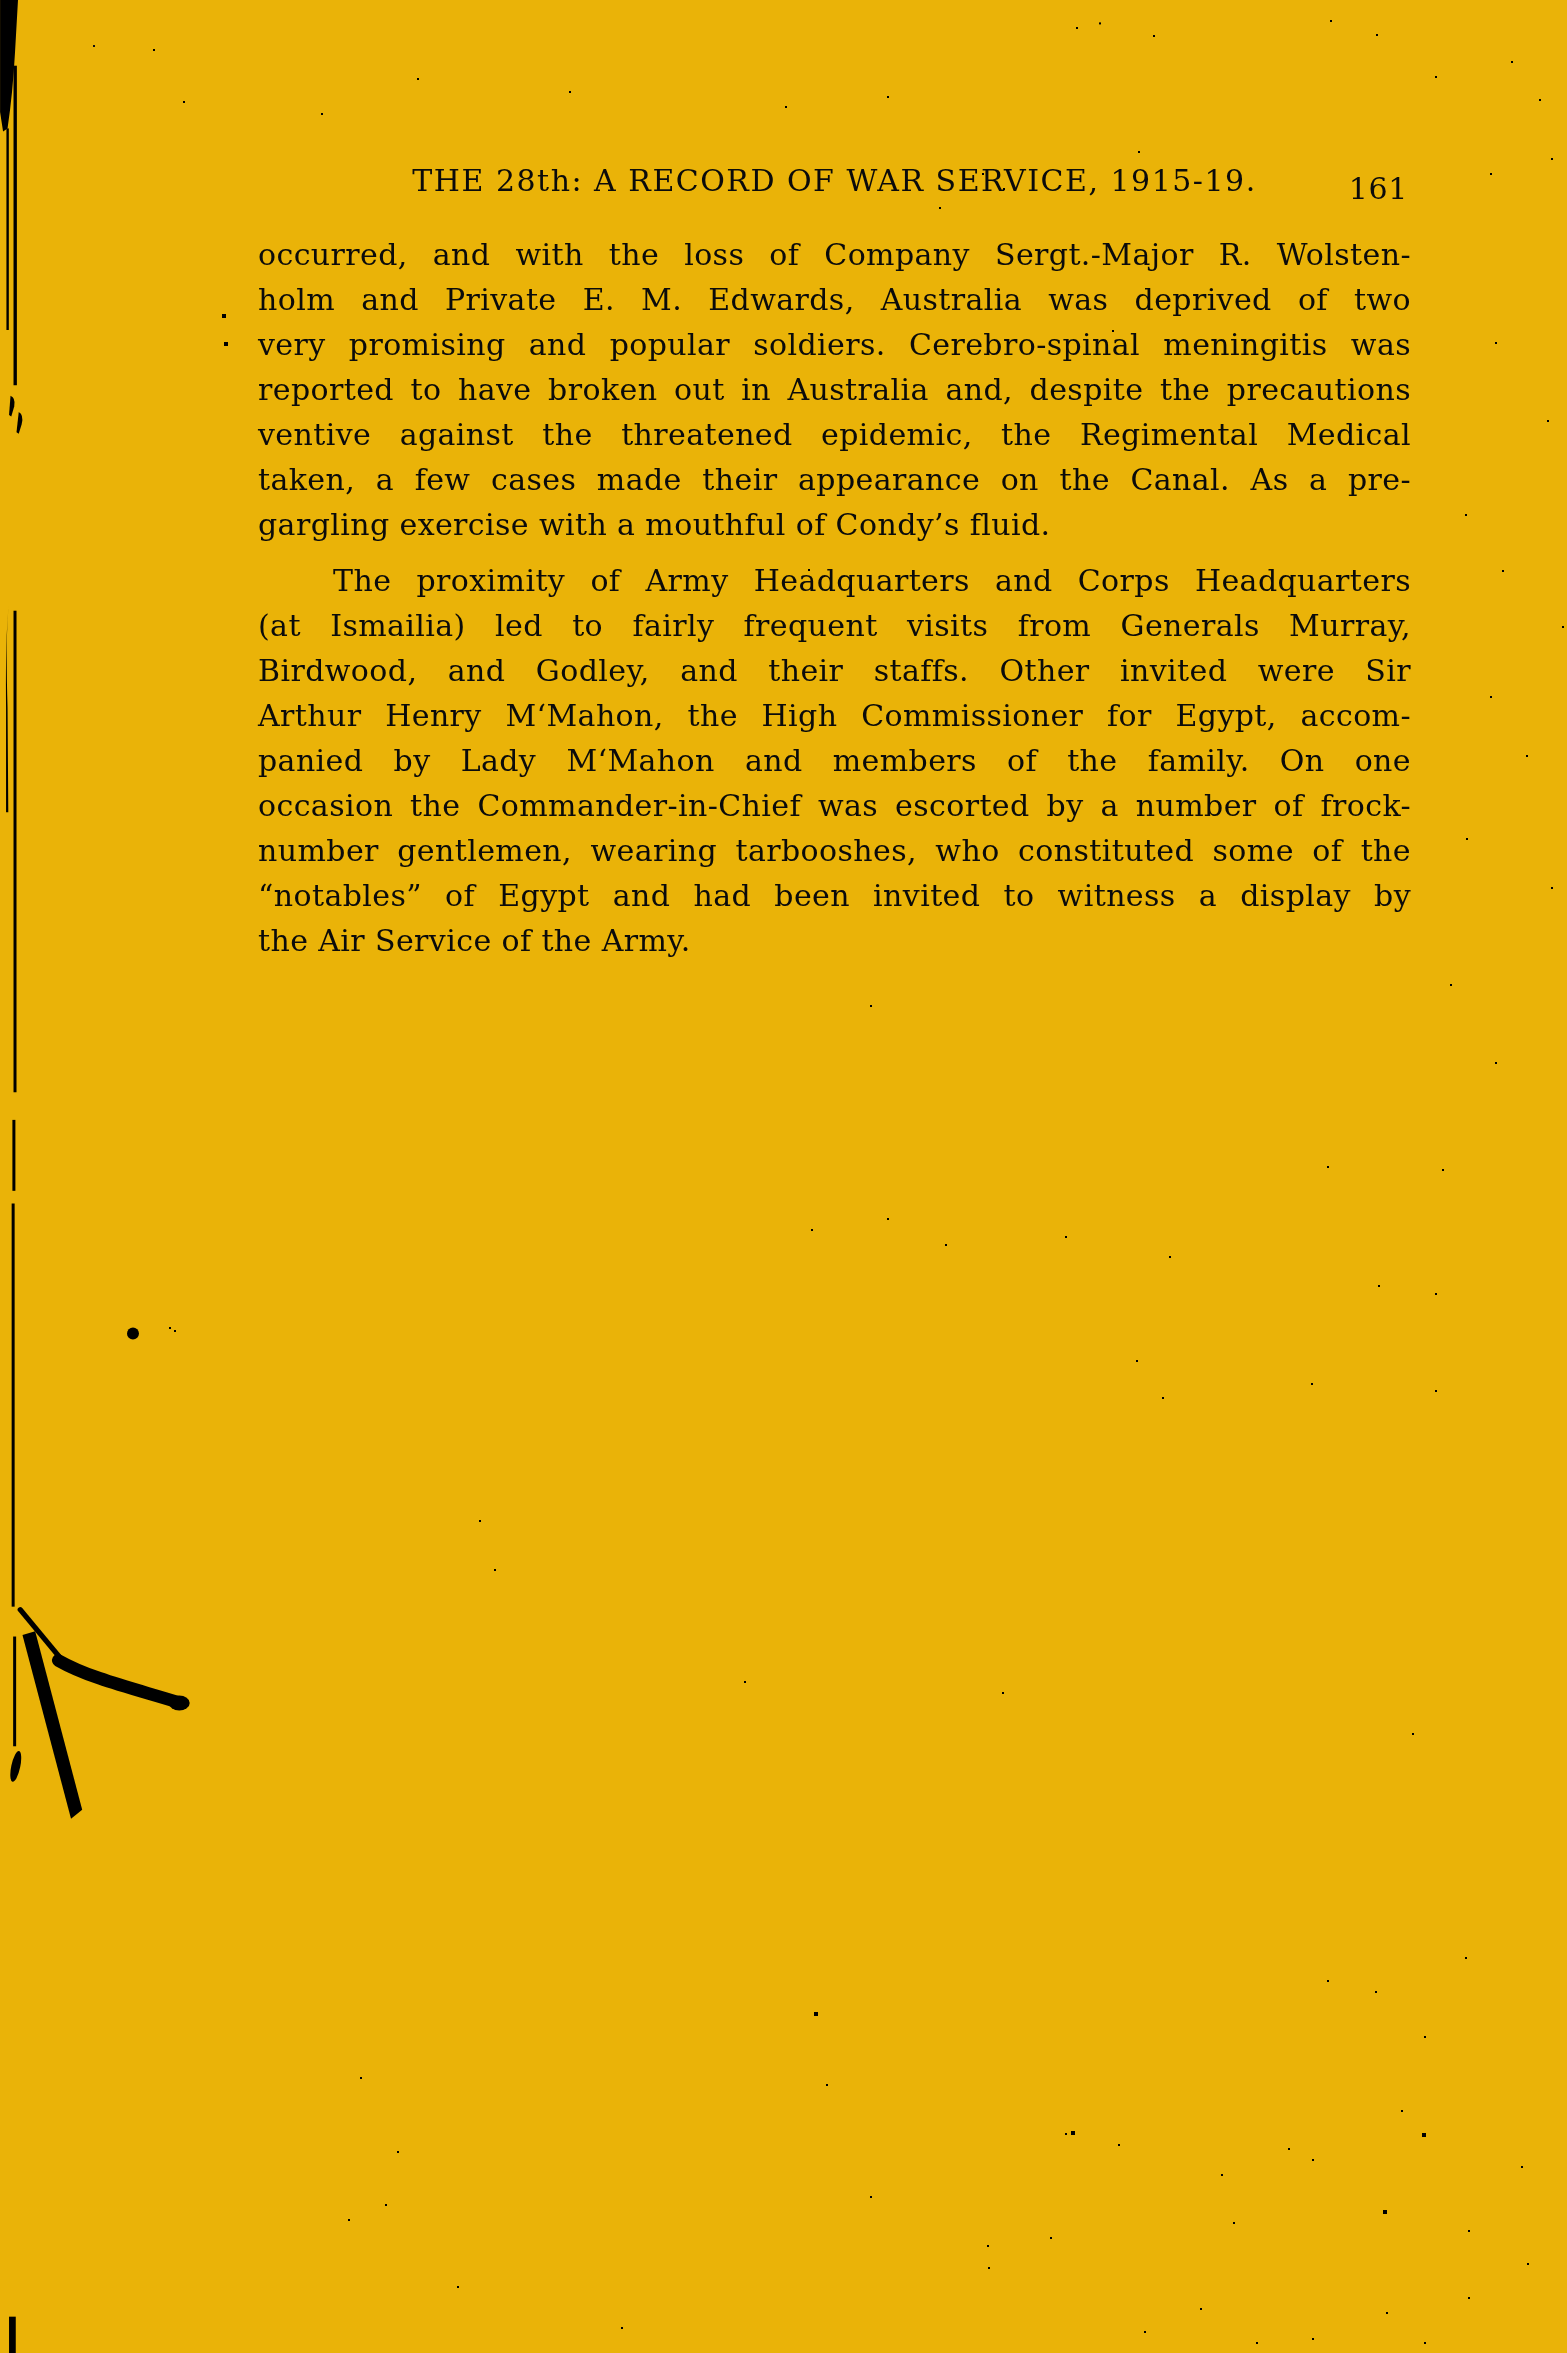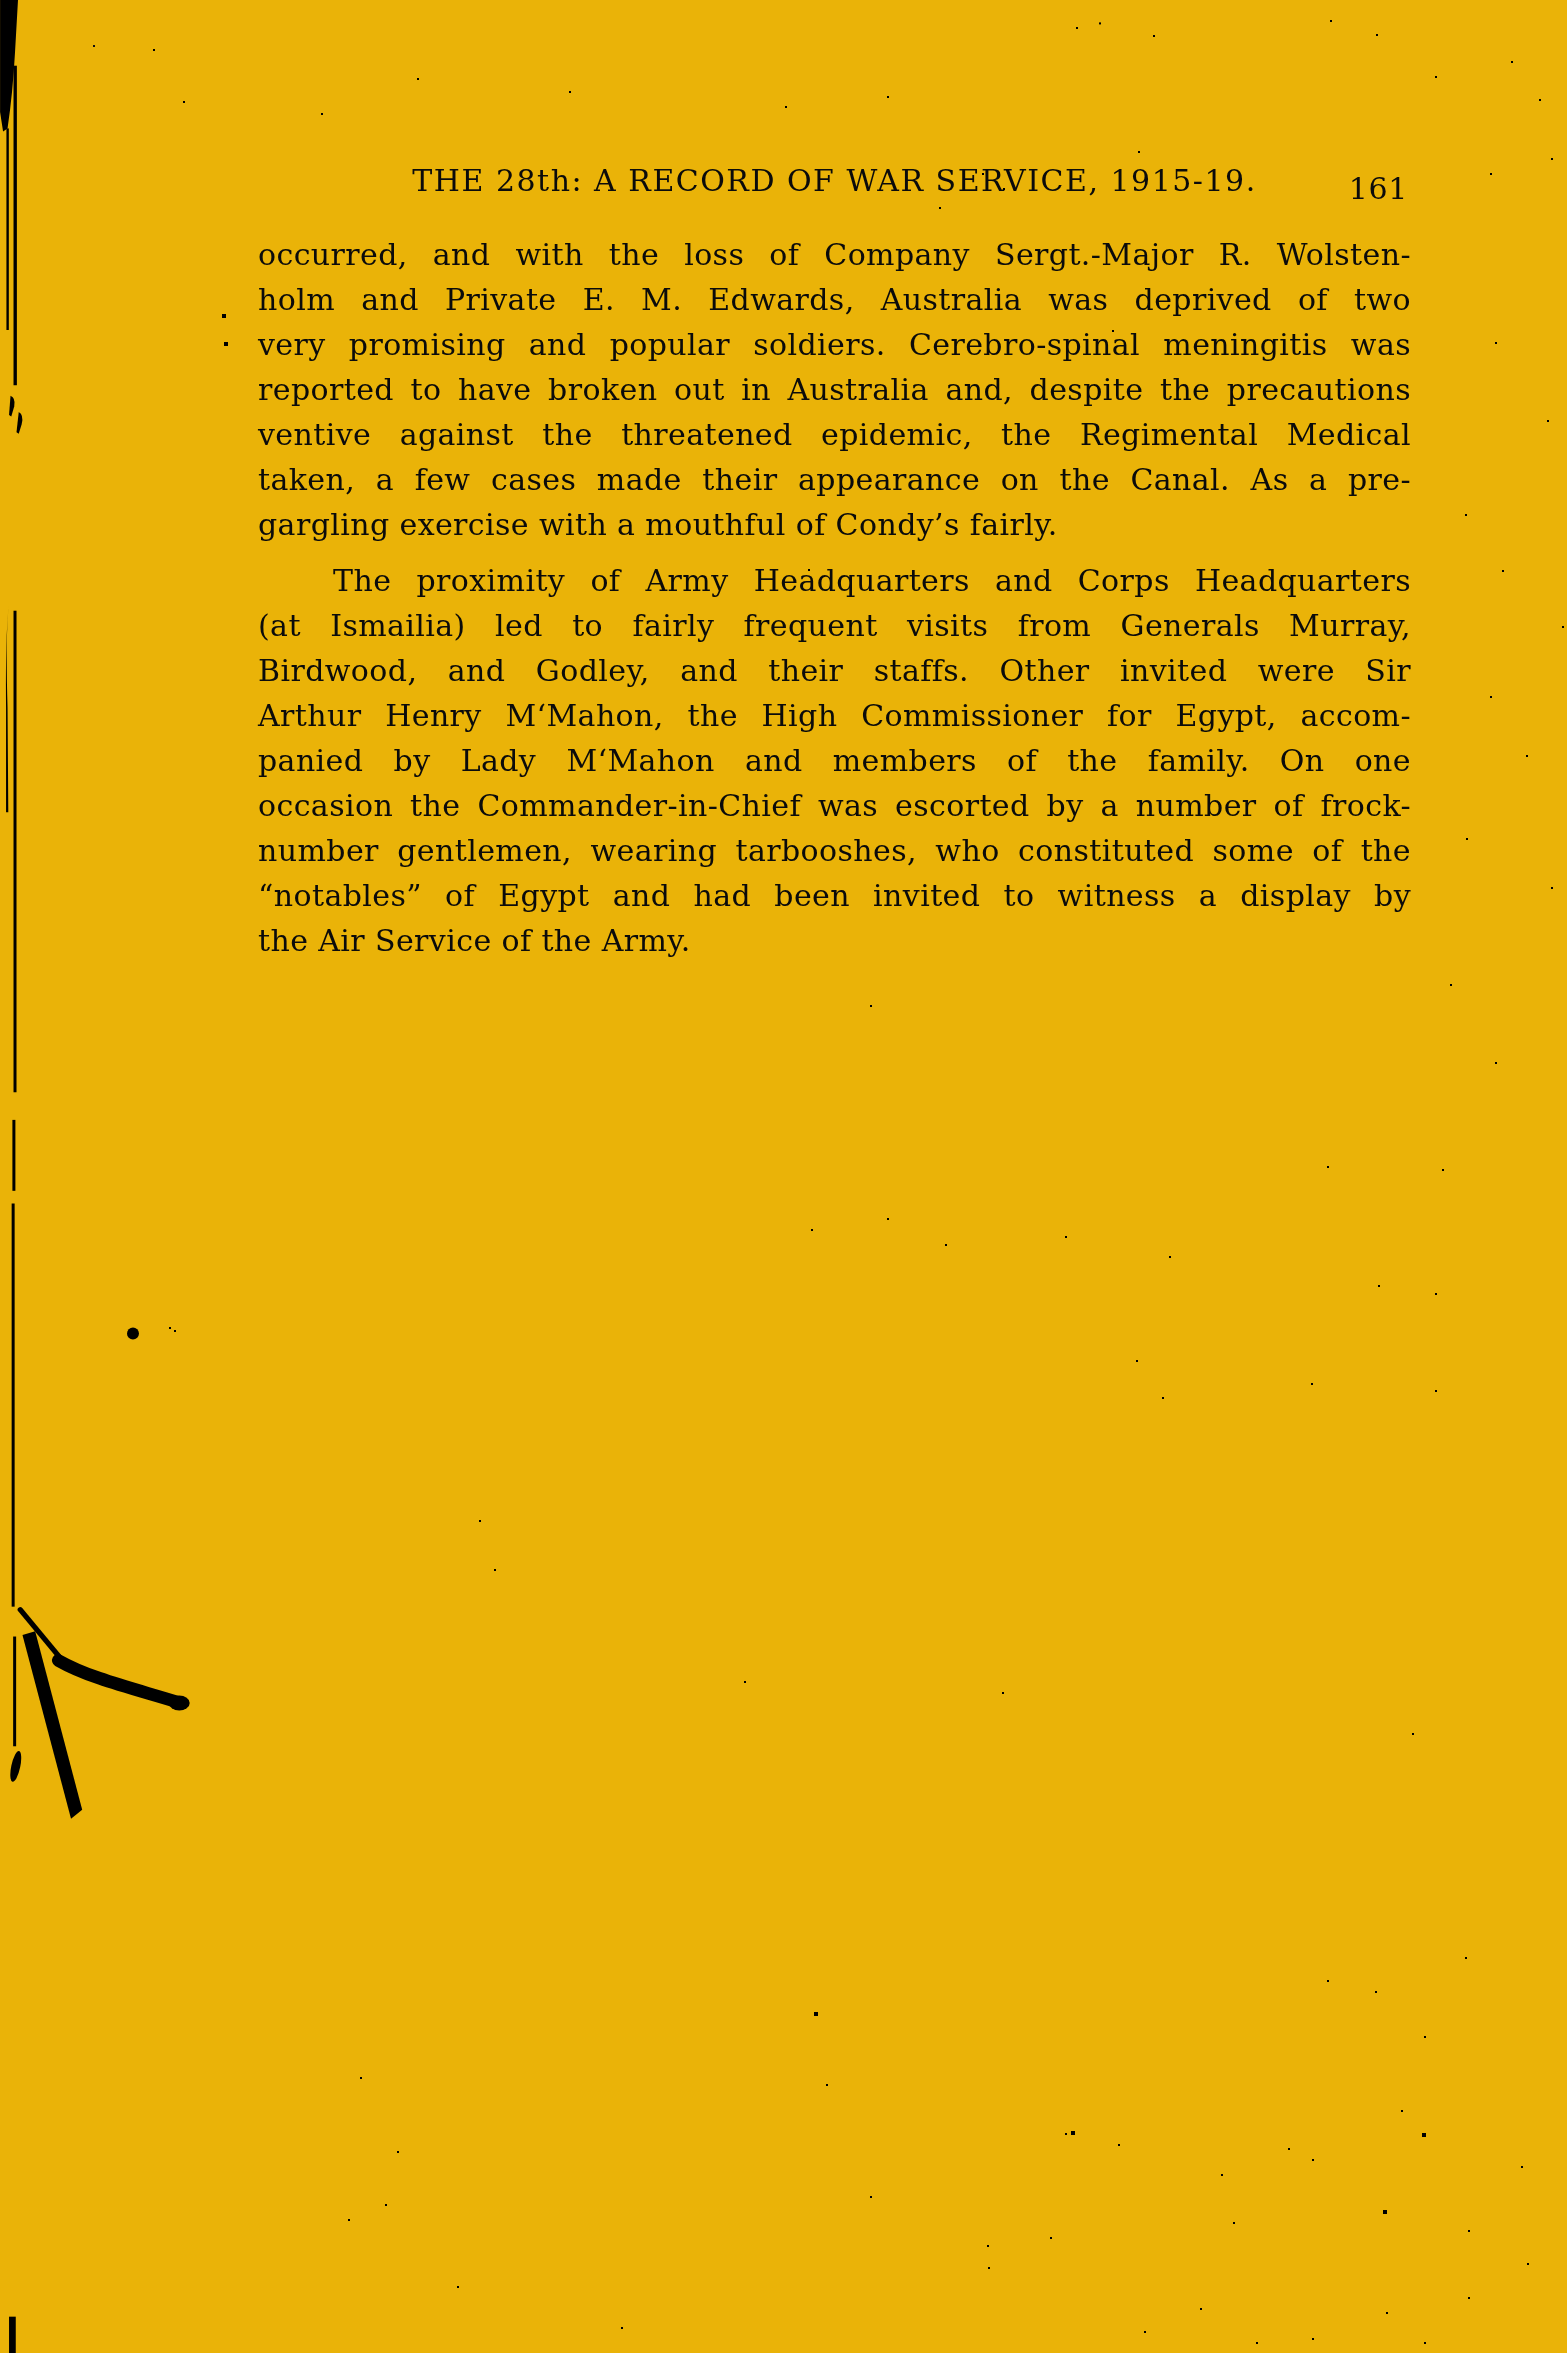--- a/index.html
+++ b/index.html
@@ -85,21 +85,21 @@
       <div class="pageno">161</div>
     </div>
 
     <div class="para p1">
       <div class="line jl">occurred, and with the loss of Company Sergt.-Major R. Wolsten-</div>
       <div class="line jl">holm and Private E. M. Edwards, Australia was deprived of two</div>
       <div class="line jl">very promising and popular soldiers.  Cerebro-spinal meningitis was</div>
       <div class="line jl">reported to have broken out in Australia and, despite the precautions</div>
       <div class="line jl">ventive against the threatened epidemic, the Regimental Medical</div>
       <div class="line jl">taken, a few cases made their appearance on the Canal.  As a pre-</div>
-      <div class="line ll">gargling exercise with a mouthful of Condy’s fairly.</div>
+      <div class="line ll">gargling exercise with a mouthful of Condy’s fluid.</div>
     </div>
 
     <div class="para p2">
       <div class="line jl indent">The proximity of Army Headquarters and Corps Headquarters</div>
       <div class="line jl">(at Ismailia) led to fairly frequent visits from Generals Murray,</div>
       <div class="line jl">Birdwood, and Godley, and their staffs.  Other invited were Sir</div>
       <div class="line jl">Arthur Henry M‘Mahon, the High Commissioner for Egypt, accom-</div>
       <div class="line jl">panied by Lady M‘Mahon and members of the family.  On one</div>
       <div class="line jl">occasion the Commander-in-Chief was escorted by a number of frock-</div>
       <div class="line jl">number gentlemen, wearing tarbooshes, who constituted some of the</div>

